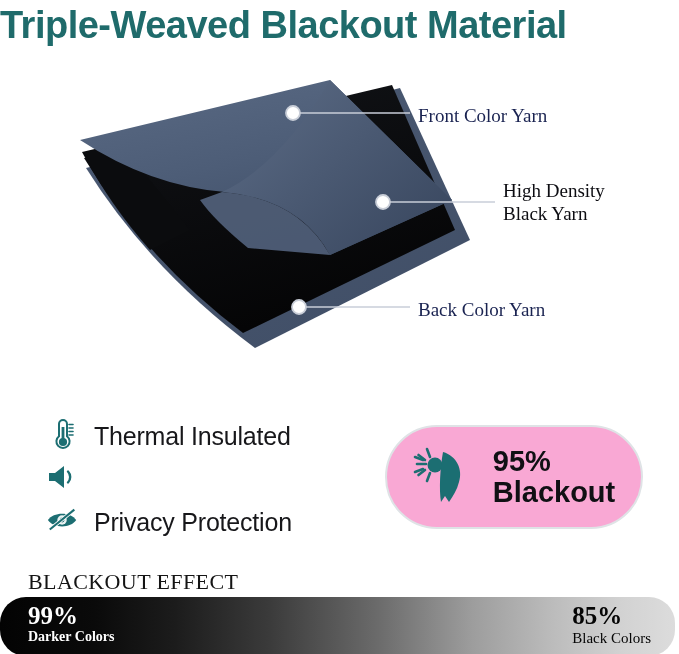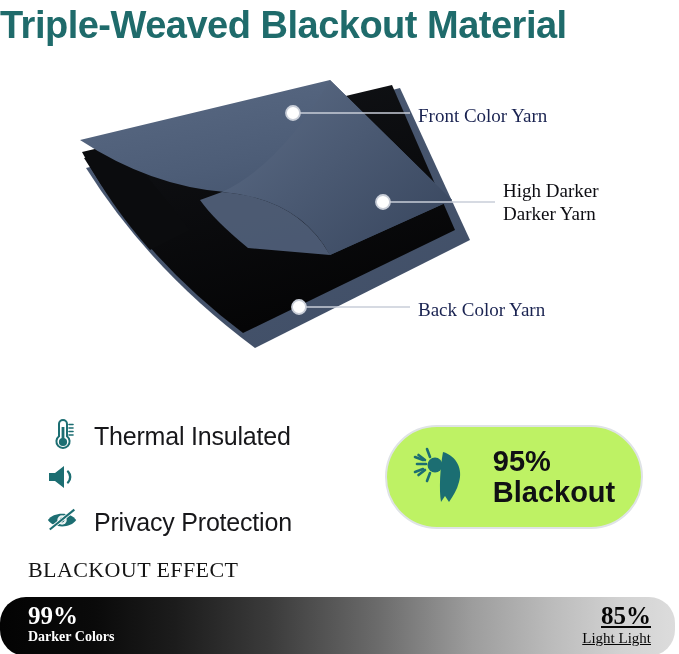--- a/index.html
+++ b/index.html
@@ -89,21 +89,21 @@
 
   
   .badge {
     position: absolute;
     left: 385px;
     top: 425px;
     width: 258px;
     height: 104px;
     border: 2px solid #dfe3e6;
     border-radius: 52px;
-    background: #bef264;
+    background: #f9a8d4;
     display: flex;
     align-items: center;
     justify-content: center;
     gap: 16px;
     box-sizing: border-box;
   }
   .badge-icon {
     width: 64px;
     height: 62px;
     flex: 0 0 64px;
@@ -115,21 +115,21 @@
     font-size: 29px;
     line-height: 1.08;
     color: #101014;
     text-align: left;
   }
 
   
   .effect-heading {
     position: absolute;
     left: 28px;
-    top: 557px;
+    top: 569px;
     font-family: "Liberation Serif", serif;
     font-size: 22px;
     color: #141414;
     letter-spacing: 0.4px;
     white-space: nowrap;
   }
   .effect-bar {
     position: absolute;
     left: 0;
     top: 597px;
@@ -155,22 +155,20 @@
     font-family: "Liberation Serif", serif;
     color: #ffffff;
     text-align: left;
   }
   .effect-right {
     position: absolute;
     right: 24px;
     top: 6px;
     font-family: "Liberation Serif", serif;
     color: #050505;
-    text-align: right;
-    text-decoration: underline;
   }
   .effect-pct {
     font-weight: bold;
     font-size: 25px;
     line-height: 1.05;
     display: block;
   }
   .effect-sub {
     font-weight: bold;
     font-size: 14px;
@@ -236,22 +234,22 @@
     <g stroke="#c9ced8" stroke-width="1.6" fill="none">
       <line x1="306" y1="227" x2="410" y2="227"></line>
     </g>
     <circle cx="299" cy="227" r="7" fill="#ffffff" stroke="#c9ced8" stroke-width="1.8"></circle>
   </svg>
 </div>
 
 <div class="callout-label callout-front">Front  Color Yarn</div>
 
 <div class="callout-label callout-black">
-  <div>High Darker</div>
-  <div>Darker Yarn</div>
+  <div>High Density</div>
+  <div>Black Yarn</div>
 </div>
 
 <div class="callout-label callout-back">Back Color Yarn</div>
 
 <div class="features">
 
   <div class="feature-row">
     <span class="feature-icon">
       <svg width="30" height="32" viewBox="0 0 30 32" xmlns="http://www.w3.org/2000/svg">
         <g stroke="#1c6e72" fill="none" stroke-width="2">
@@ -318,15 +316,15 @@
 
 <div class="effect-heading">BLACKOUT EFFECT</div>
 
 <div class="effect-bar">
   <div class="effect-left">
     <span class="effect-pct">99%</span>
     <span class="effect-sub">Darker Colors</span>
   </div>
   <div class="effect-right">
     <span class="effect-pct">85%</span>
-    <span class="effect-sub">Light Light</span>
+    <span class="effect-sub">Black Colors</span>
   </div>
 </div>
 
 </body></html>

